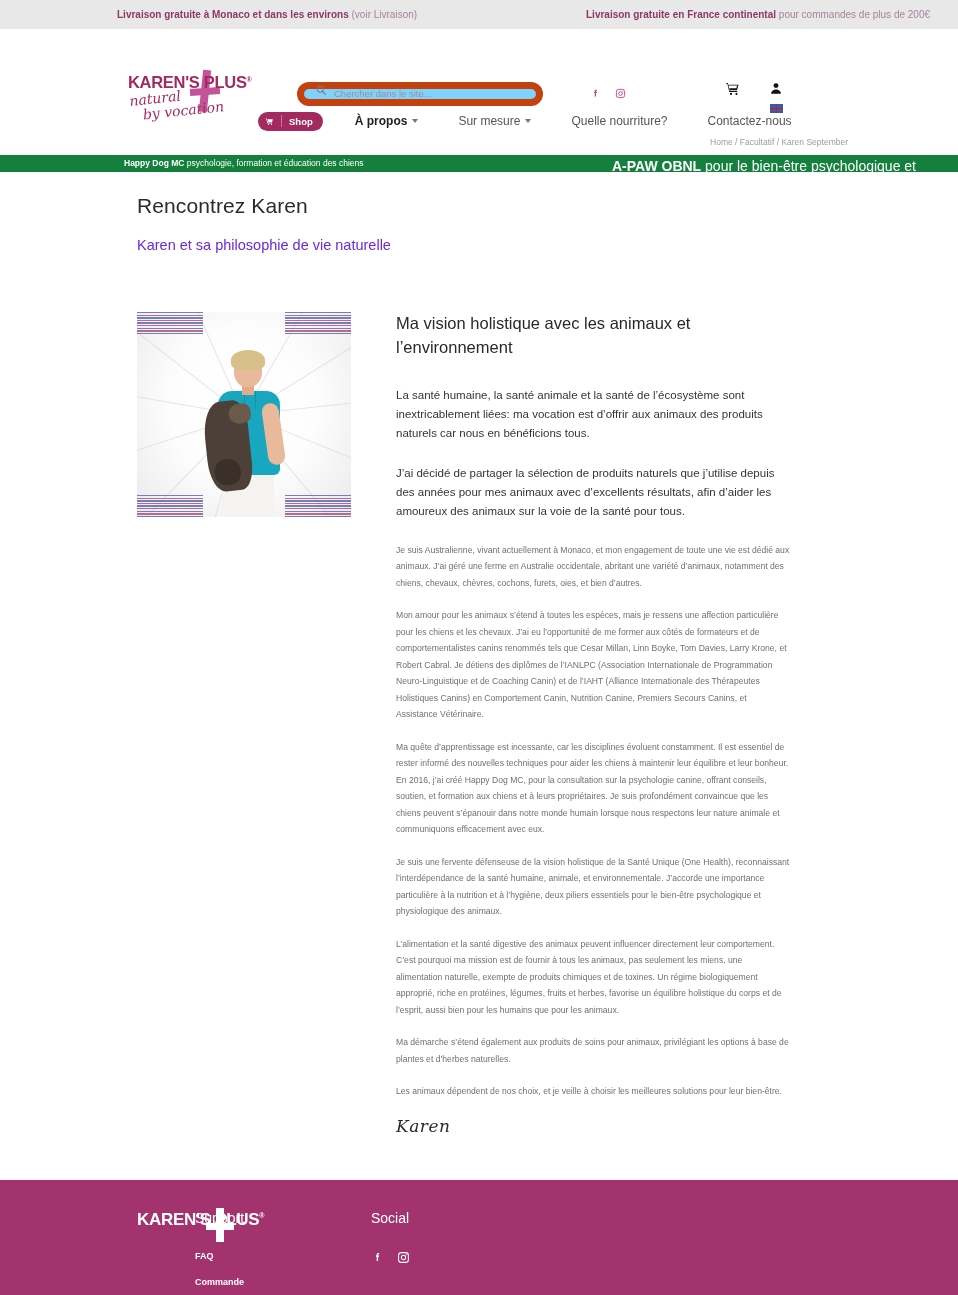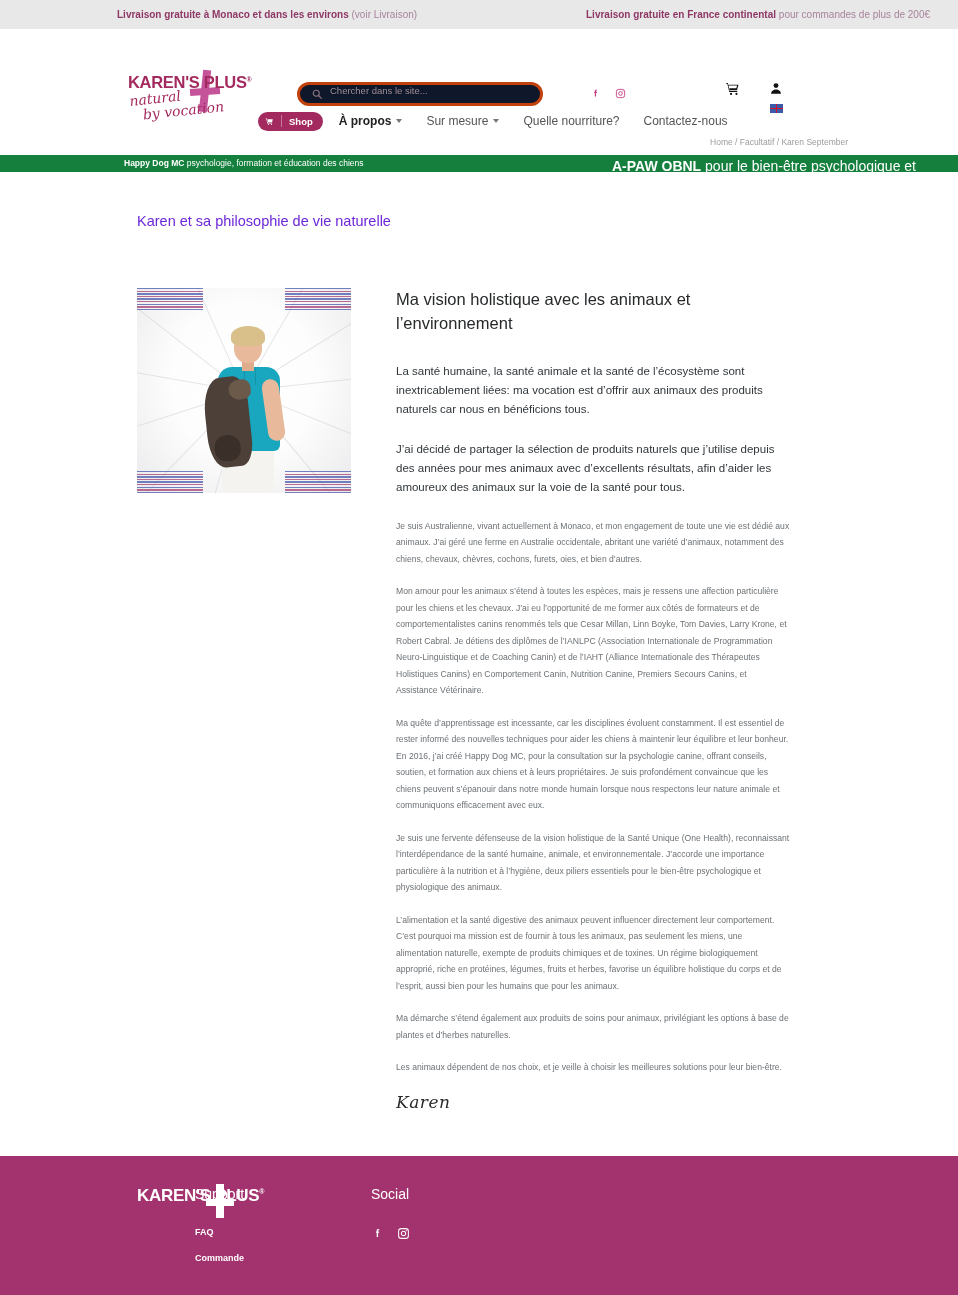--- a/index.html
+++ b/index.html
@@ -80,25 +80,25 @@
     z-index: 3;
   }
   .logo-script .l2 { display: block; margin-left: 12px; }
 
   .search-box {
     position: absolute;
     left: 297px;
     top: 53px;
     width: 246px;
     height: 24px;
-    background: #0f172a;
-    border: 3px solid #c2410c;
+    background: #7dd3fc;
+    border: 7px solid #c2410c;
     border-radius: 14px;
     display: flex;
-    align-items: flex-start;
+    align-items: flex-end;
     padding: 0 12px;
   }
   .search-box svg { flex: 0 0 auto; }
   .search-input {
     border: none;
     outline: none;
     background: transparent;
     margin-left: 8px;
     font-size: 9.5px;
     color: #7c6a73;
@@ -135,21 +135,21 @@
     display: block;
   }
 
   
   .nav {
     height: 32px;
     background: #fff;
     display: flex;
     align-items: center;
     padding-left: 258px;
-    gap: 0;
+    gap: 16px;
   }
   .shop-pill {
     display: flex;
     align-items: center;
     background: #a32a5e;
     border-radius: 12px;
     height: 19px;
     padding: 0 10px 0 7px;
     gap: 7px;
     margin-right: 16px;
@@ -552,20 +552,21 @@
 <div class="cyan-bar">
   <div class="cyan-left">
     <span class="cyan-strong">Happy Dog MC</span><span> psychologie, formation et éducation des chiens</span>
   </div>
   <div class="cyan-right">
     <span class="cyan-strong">A-PAW OBNL</span><span> pour le bien-être psychologique et physique des animaux</span>
   </div>
 </div>
 
 <div class="page-head">
+  <h1 class="page-title">Rencontrez Karen</h1>
   <div class="page-sub">Karen et sa philosophie de vie naturelle</div>
 </div>
 
 <div class="content">
 
   <div class="photo-col">
     <div class="photo-frame">
       <div class="photo-bg"></div>
       <div class="fan">
         <i style="transform:rotate(-150deg)"></i>

